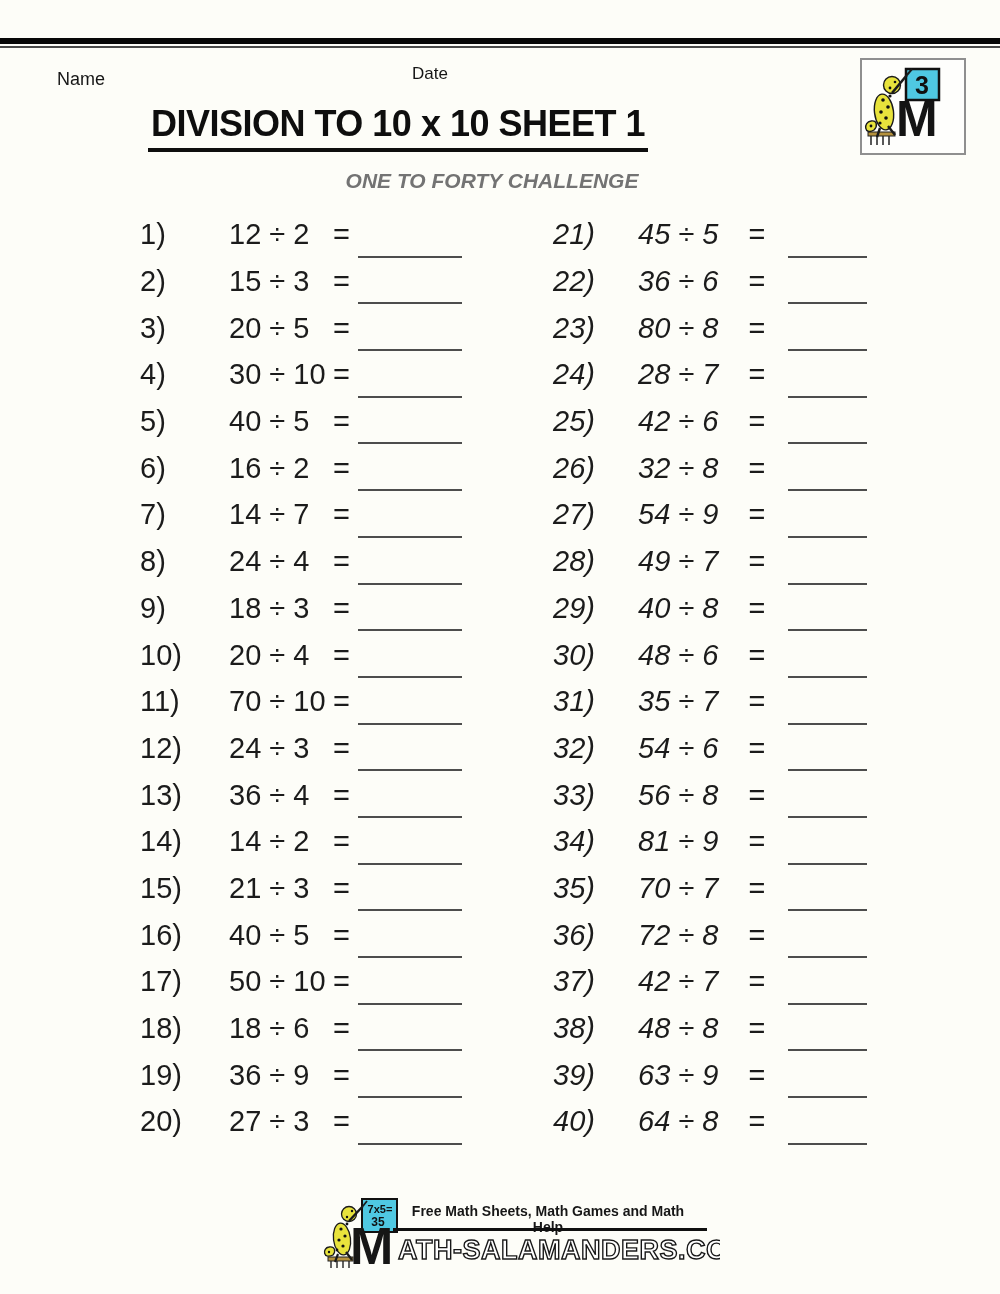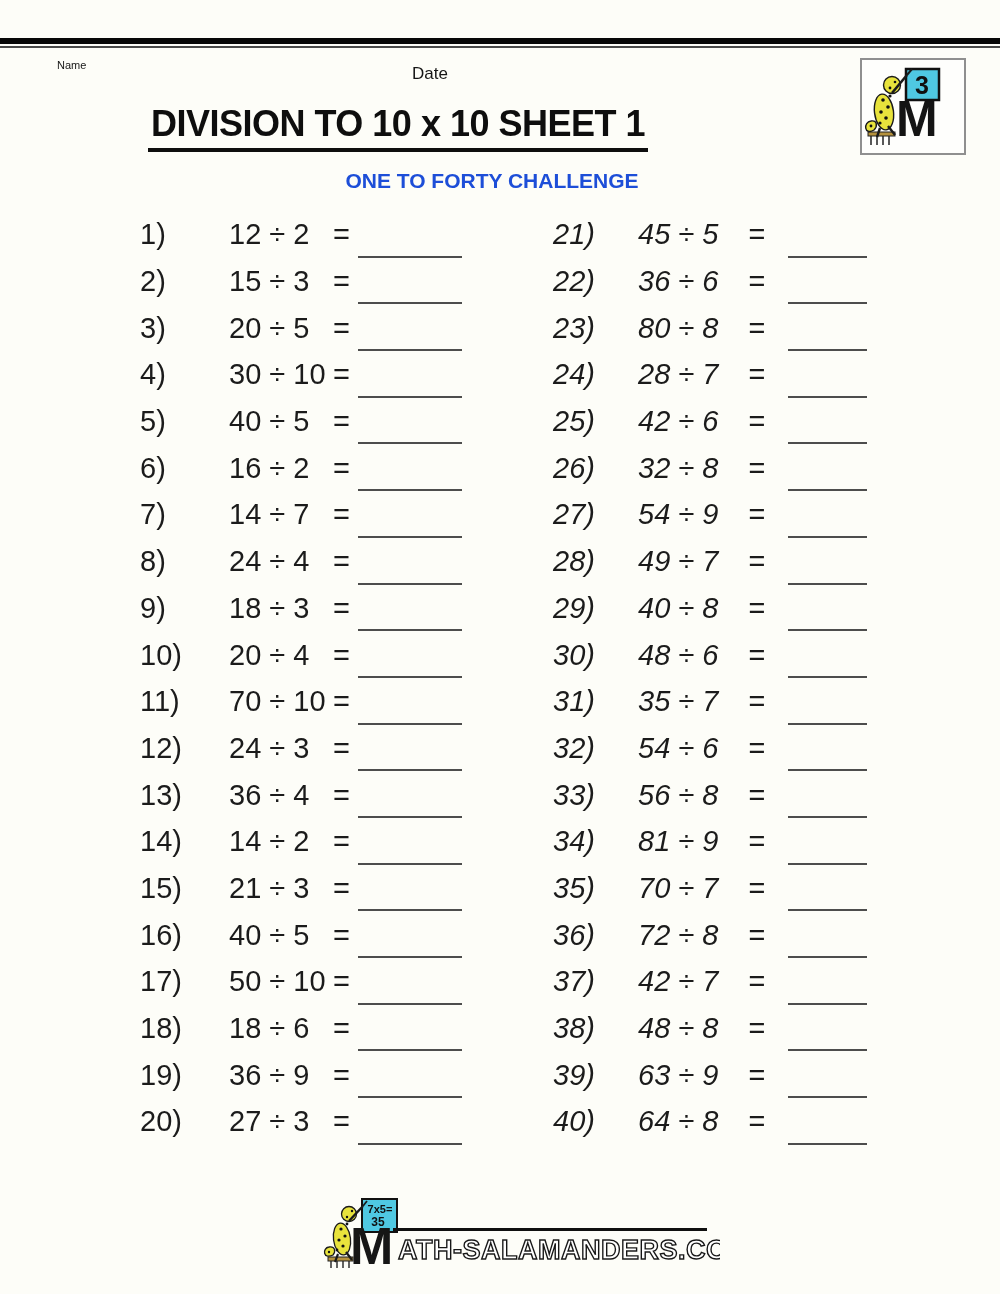--- a/index.html
+++ b/index.html
@@ -2,28 +2,28 @@
 <html><head>
 <meta charset="utf-8">
 <style>
   html,body{margin:0;padding:0;}
   body{width:1000px;height:1294px;background:#fdfdf8;font-family:"Liberation Sans",sans-serif;}
   .page{position:relative;width:1000px;height:1294px;background:#fdfdf8;overflow:hidden;}
 
   .topbar-thick{position:absolute;left:0;top:38px;width:1000px;height:6px;background:#070707;}
   .topbar-thin{position:absolute;left:0;top:46px;width:1000px;height:2px;background:#4a4a4a;}
 
-  .name-label{position:absolute;left:57px;top:59px;font-size:11px;color:#161616;}
+  .name-label{position:absolute;left:57px;top:69px;font-size:18px;color:#161616;}
   .date-label{position:absolute;left:412px;top:64px;font-size:17px;color:#161616;}
 
   .badge{position:absolute;left:860px;top:58px;width:102px;height:93px;background:#fefefc;border:2px solid #8f8f8f;}
 
   .title-wrap{position:absolute;left:0;top:103px;width:796px;text-align:center;}
   .page-title{display:inline-block;font-size:36px;font-weight:bold;color:#0e0e0e;letter-spacing:-0.5px;border-bottom:4px solid #0e0e0e;padding:0 3px 3px 3px;}
-  .page-subtitle{position:absolute;left:0;top:169px;width:984px;text-align:center;font-size:21px;font-weight:bold;color:#1d4ed8;}
+  .page-subtitle{position:absolute;left:0;top:169px;width:984px;text-align:center;font-size:21px;font-weight:bold;color:#737373;font-style:italic;}
 
   .col{position:absolute;top:211px;width:340px;}
   .col-left{left:140px;}
   .col-right{left:553px;font-style:italic;}
   .prob-row{position:relative;height:46.7px;}
   .ptext{position:absolute;top:50%;transform:translateY(-50%);font-size:29px;color:#1b1b1b;white-space:nowrap;}
   .prob-num{left:0;}
   .col-left .prob-expr{left:65px;margin-left:24px;}
   .col-right .prob-expr{left:85px;}
   .col-left .prob-eq{left:193px;}
@@ -358,20 +358,21 @@
         <circle cx="19" cy="46" r="1.6"></circle>
           <circle cx="23" cy="52" r="1.6"></circle>
         <circle cx="17" cy="56" r="1.4"></circle>
           <circle cx="27" cy="30" r="1.4"></circle>
         <circle cx="27" cy="23" r="1.2"></circle>
           <circle cx="9" cy="58" r="1.2"></circle>
       </g>
     </g>
   </svg>
 
+  <div class="footer-tagline">Free Math Sheets, Math Games and Math Help</div>
   <div class="footer-rule"></div>
 
   <svg class="footer-wordmark-svg" width="370" height="48" viewBox="0 0 370 48">
     <text x="0" y="42" font-size="52" font-weight="bold" fill="#161616">M</text>
     <text x="48" y="37" font-size="27" font-weight="bold" fill="#ffffff" stroke="#161616" stroke-width="1.4" letter-spacing="0.5">ATH-SALAMANDERS.COM</text>
   </svg>
 
 </div>
 
 </body></html>

